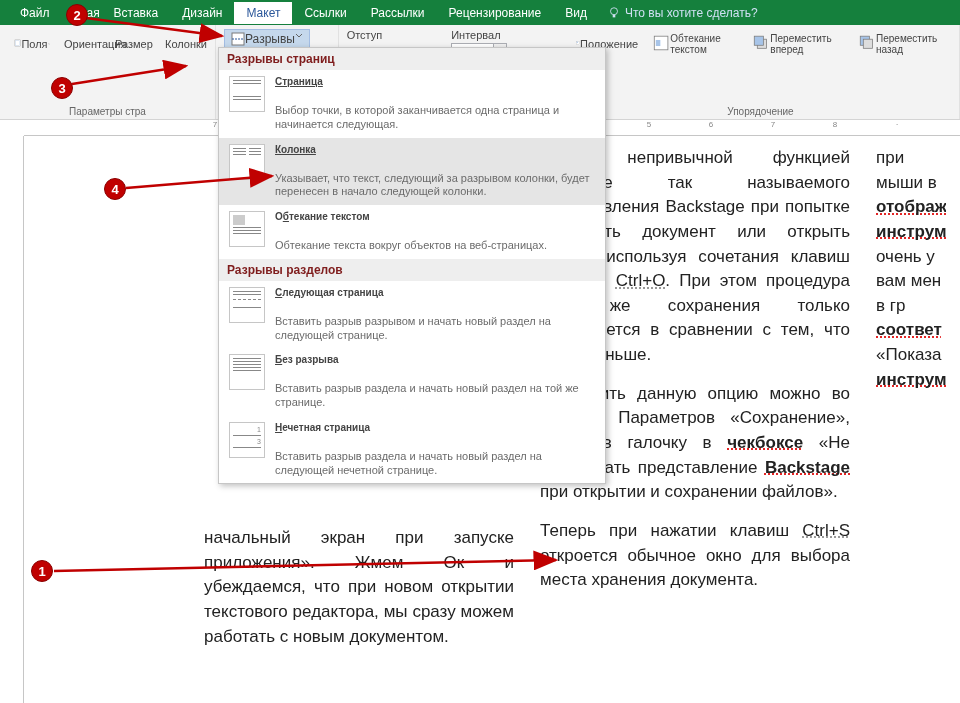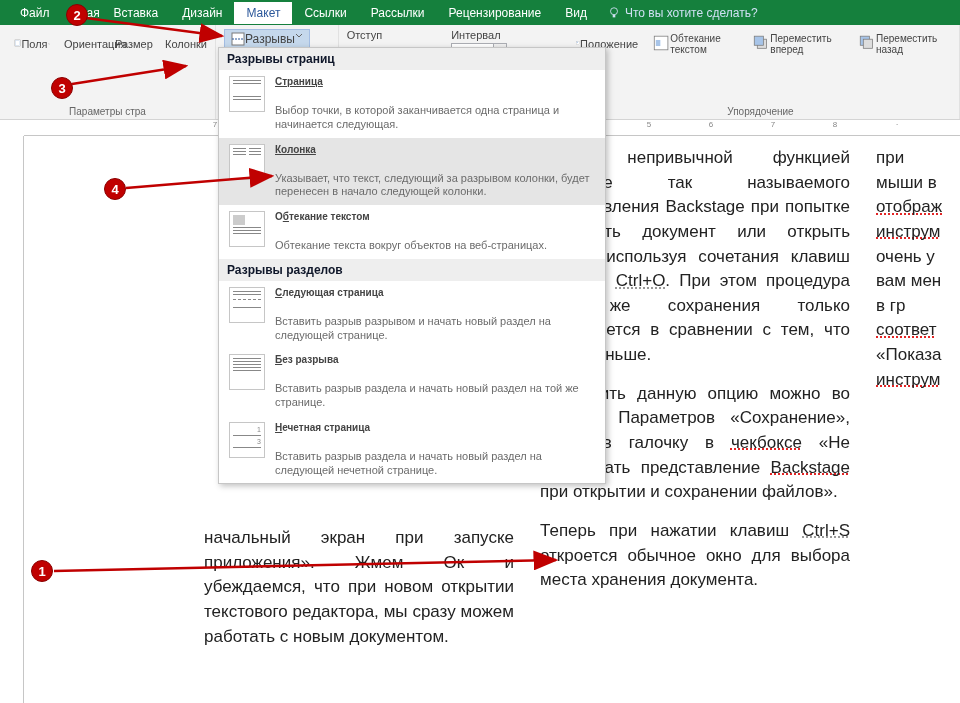--- a/index.html
+++ b/index.html
@@ -18,37 +18,37 @@
 
 .ribbon-row-group { display: flex; flex-direction: column; gap: 2px; padding: 4px 8px; }
 .ribbon-row { display: flex; align-items: center; gap: 4px; font-size: 11px; color: #444; }
 .spinner { border: 1px solid #abadb3; background: #fff; font-size: 11px; padding: 1px 14px 1px 4px; width: 56px; text-align: right; position: relative; }
 .spinner::after { content: ''; position: absolute; right: 0; top: 0; bottom: 0; width: 12px; border-left: 1px solid #abadb3; background: linear-gradient(#f0f0f0,#e4e4e4); }
 
 .breaks-btn { display: inline-flex; align-items: flex-start; font-size: 12px; color: #444; padding: 2px 6px; border: 1px solid transparent; background: #e8edf5; }
 .breaks-btn.open { background: #c5d8ec; border-color: #a3bde3; }
 
 .dropdown { position: absolute; left: 218px; top: 47px; width: 388px; background: #fff; border: 1px solid #c6c6c6; box-shadow: 2px 2px 6px rgba(0,0,0,0.25); z-index: 50; font-size: 12px; }
-.dd-header { background: #eeeeee; color: #0f172a; font-weight: 600; padding: 4px 8px; font-size: 12px; }
+.dd-header { background: #eeeeee; color: #7f1d1d; font-weight: 600; padding: 4px 8px; font-size: 12px; }
 .dd-item { display: flex; gap: 10px; padding: 6px 10px; cursor: pointer; }
 .dd-item:hover, .dd-item.hover { background: #e5e5e5; justify-content: space-between; }
 .dd-icon { width: 36px; height: 36px; flex-shrink: 0; border: 1px solid #c6c6c6; background: #fff; display: flex; flex-direction: column; padding: 3px; gap: 2px; }
 .dd-icon .ln { height: 1px; background: #888; }
 .dd-text { flex: 1; }
 .dd-title { font-weight: 600; color: #444; font-size: 10px; }
 .dd-title .ul { text-decoration: underline; }
 .dd-desc { color: #6b6b6b; font-size: 11px; line-height: 1.25; margin-top: 17px; }
 
 .ruler-h { position: absolute; left: 24px; right: 0; top: 120px; height: 16px; background: #fff; border-bottom: 1px solid #c6c6c6; font-size: 8px; color: #888; overflow: hidden; }
 .ruler-v { position: absolute; left: 0; top: 136px; width: 24px; bottom: 0; background: #fff; border-right: 1px solid #c6c6c6; }
 
 .doc { position: absolute; left: 24px; top: 136px; right: 0; bottom: 0; background: #fff; padding: 10px 14px 14px 180px; font-family: Calibri, serif; font-size: 17px; color: #222; line-height: 1.45; overflow: hidden; }
 .col-wrap { display: flex; gap: 26px; }
 .col { flex: 1; text-align: justify; }
-.sq { text-decoration: underline dotted #d00; text-decoration-skip-ink: none; }
+.sq { text-decoration: underline dotted #d00; text-decoration-skip-ink: none; font-weight: bold; }
 .uline { text-decoration: underline dotted #888; }
 
 .callout { position: absolute; width: 22px; height: 22px; border-radius: 50%; background: #c00000; color: #fff; font-weight: 700; font-size: 13px; display: flex; align-items: center; justify-content: center; border: 1px solid #8a0000; z-index: 100; }
 .arrow { position: absolute; z-index: 90; pointer-events: none; }
 .arrow line { stroke: #c00000; stroke-width: 2.5; }
 .arrow polygon { fill: #c00000; }
 
 .tellme { display: flex; align-items: center; gap: 4px; color: #cfe0f3; font-size: 12px; margin-left: 8px; }
 .bulb { width: 14px; height: 14px; }
 

